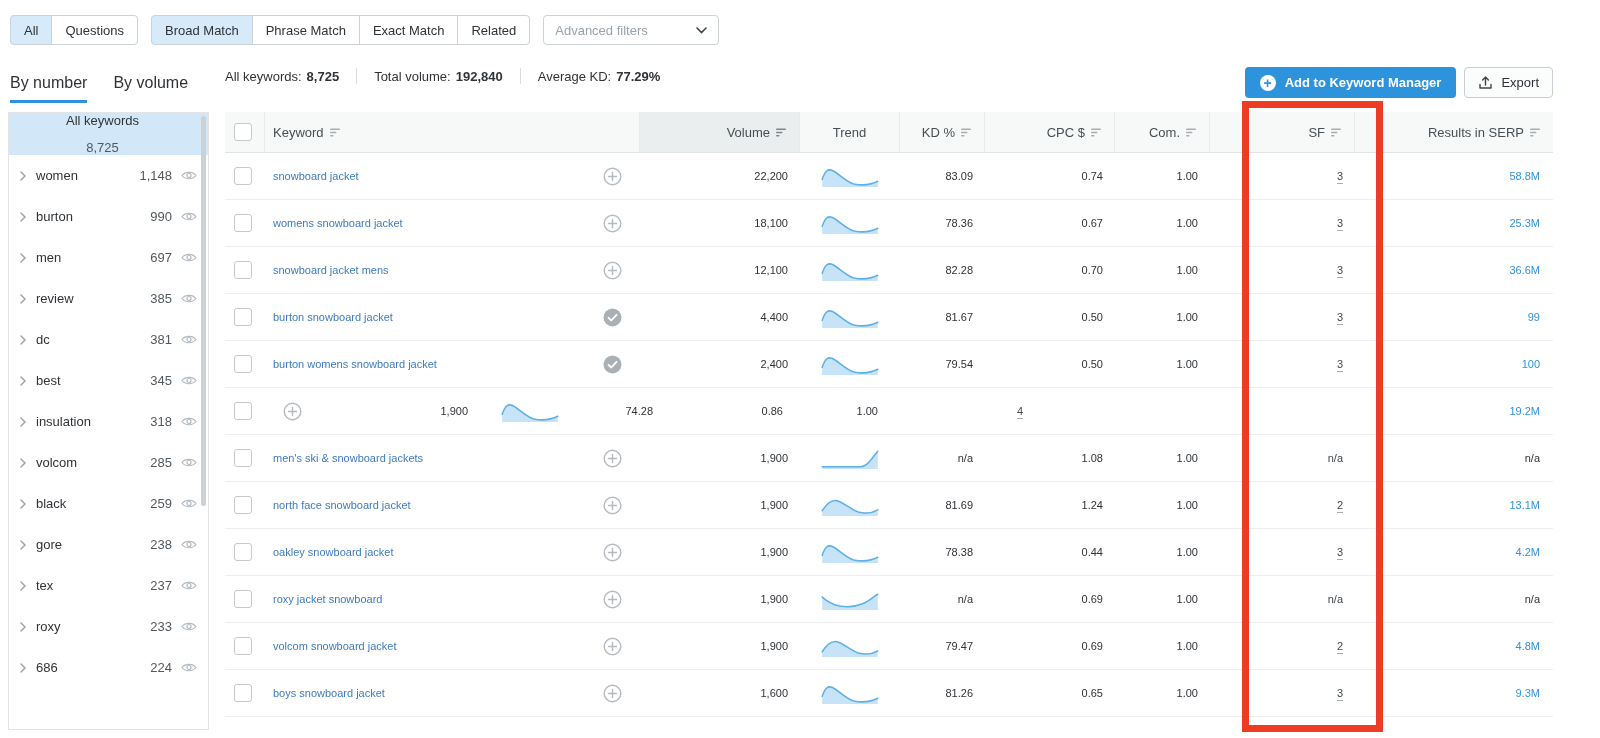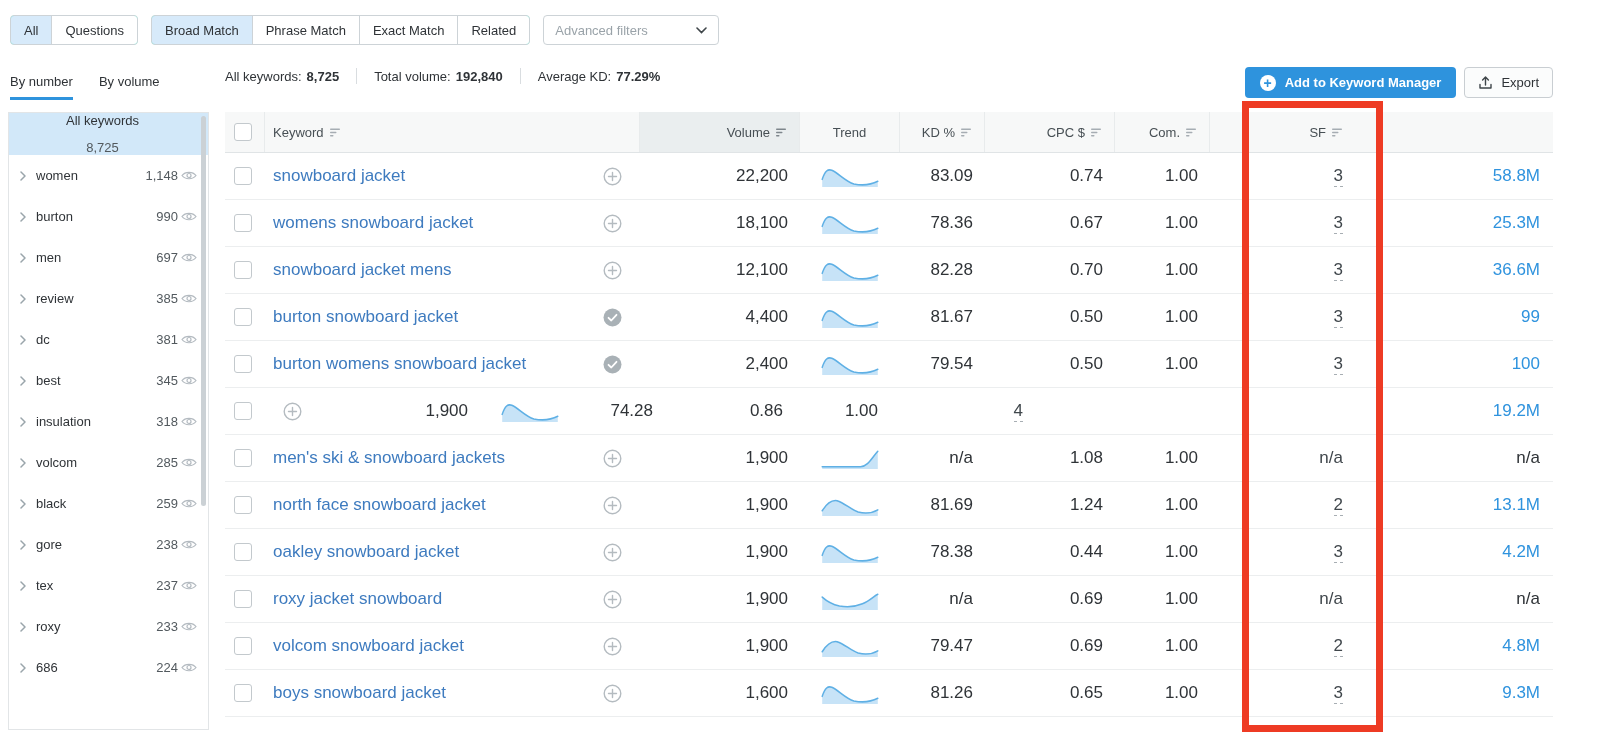--- a/index.html
+++ b/index.html
@@ -10,21 +10,21 @@
   .filter-bar{position:absolute;left:10px;top:15px;display:flex;gap:13px;align-items:center;}
   .btn-group{display:flex;border:1px solid #cdd3d7;border-radius:4px;overflow:hidden;background:#5eead4;}
   .fbtn{height:28px;display:flex;align-items:center;padding:0 13px;font-size:13px;color:#2f3337;
         border-right:1px solid #cdd3d7;cursor:pointer;background:#fff;white-space:nowrap;}
   .fbtn:last-child{border-right:none;}
   .fbtn.active{background:#d7eafa;}
   .adv-filters{width:152px;height:28px;border:1px solid #cdd3d7;border-radius:4px;display:flex;
         align-items:center;justify-content:space-between;padding:0 11px;color:#9aa3a9;font-size:13px;cursor:pointer;}
 
   
-  .view-tabs{position:absolute;left:10px;top:74px;display:flex;gap:26px;font-size:13px;}
+  .view-tabs{position:absolute;left:10px;top:74px;display:flex;gap:26px;font-size:16px;}
   .view-tab{padding-bottom:8px;cursor:pointer;border-bottom:3px solid transparent;}
   .view-tab.active{border-bottom:3px solid #2e93dd;}
   .stats{position:absolute;left:225px;top:68px;display:flex;align-items:center;}
   .stat{display:flex;gap:5px;align-items:center;white-space:nowrap;}
   .stat b{font-weight:bold;}
   .stat-divider{width:1px;height:16px;background:#d9dde0;margin:0 17px;}
   .actions{position:absolute;right:47px;top:67px;display:flex;gap:8px;align-items:center;}
   .btn-primary{height:31px;background:#2e93dd;color:#fff;border-radius:4px;display:flex;align-items:center;
         gap:9px;padding:0 15px;font-size:13px;font-weight:bold;cursor:pointer;border:none;}
   .plus-badge{width:16px;height:16px;border-radius:50%;background:#fff;color:#2e93dd;display:flex;
@@ -34,35 +34,35 @@
 
   
   .sidebar{position:absolute;left:8px;top:112px;width:201px;height:618px;border:1px solid #e2e5e7;
         background:#fff;box-sizing:border-box;}
   .sb-all{height:42px;background:#d2e8f9;display:flex;align-items:center;justify-content:space-between;
         padding:0 26px 0 14px;cursor:pointer;flex-direction:column;}
   .sb-all-count{color:#52595e;}
   .sb-item{height:41px;display:flex;align-items:center;padding:0 11px 0 11px;cursor:pointer;}
   .sb-chev{margin-right:10px;display:flex;align-items:center;}
   .sb-label{flex:1;color:#2f3337;}
-  .sb-count{color:#52595e;margin-right:3px;}
+  .sb-count{color:#52595e;margin-right:9px;}
   .sb-eye{display:flex;align-items:center;}
   .sb-scrollbar{position:absolute;top:3px;right:2px;width:5px;height:390px;background:#cbd1d5;border-radius:3px;}
 
   
   .table{position:absolute;left:225px;top:112px;width:1328px;}
   .thead{display:flex;height:40px;background:#f7f8f8;border-bottom:1px solid #e0e4e6;align-items:stretch;
         font-size:13px;color:#474f54;}
   .th{display:flex;align-items:center;box-sizing:border-box;border-right:1px solid #e8ebec;}
   .th:last-child{border-right:none;}
   .th.right{justify-content:flex-end;padding-right:12px;}
   .th.center{justify-content:center;}
   .th-volume{background:#eaeeef;}
   .sort-ic{margin-left:6px;flex:none;}
-  .trow{display:flex;height:46px;align-items:center;border-bottom:1px solid #eceeef;font-size:17px;}
+  .trow{display:flex;height:46px;align-items:center;border-bottom:1px solid #eceeef;font-size:11px;}
   .cell{box-sizing:border-box;flex:none;}
   .num{text-align:right;padding-right:12px;color:#2f3337;}
   .c-check{width:40px;display:flex;align-items:center;}
   .c-kw{width:320px;padding-left:8px;overflow:hidden;white-space:nowrap;}
   .c-act{width:55px;display:flex;justify-content:center;align-items:center;}
   .c-vol{width:160px;}
   .c-trend{width:100px;display:flex;justify-content:center;align-items:center;}
   .c-kd{width:85px;}
   .c-cpc{width:130px;}
   .c-com{width:95px;}
@@ -432,20 +432,28 @@
         </svg>
       </div>
       <div class="th right c-sf">
         <span>SF</span>
         <svg class="sort-ic" width="11" height="9" viewBox="0 0 11 9">
           <rect x="0" y="0.5" width="10" height="1.5" rx="0.7" fill="#a6adb3"></rect>
             <rect x="0" y="3.7" width="6.5" height="1.5" rx="0.7" fill="#a6adb3"></rect>
             <rect x="0" y="6.9" width="3.5" height="1.5" rx="0.7" fill="#a6adb3"></rect>
         </svg>
       </div>
+      <div class="th right c-serp" style="justify-content:flex-end;">
+        <span>Results in SERP</span>
+        <svg class="sort-ic" width="11" height="9" viewBox="0 0 11 9">
+          <rect x="0" y="0.5" width="10" height="1.5" rx="0.7" fill="#a6adb3"></rect>
+            <rect x="0" y="3.7" width="6.5" height="1.5" rx="0.7" fill="#a6adb3"></rect>
+            <rect x="0" y="6.9" width="3.5" height="1.5" rx="0.7" fill="#a6adb3"></rect>
+        </svg>
+      </div>
     </div>
 
     <div>
 
         <div class="trow">
           <div class="cell c-check">
             <div class="checkbox"></div>
           </div>
           <div class="cell c-kw">
             <a class="kw-link">snowboard jacket</a>

